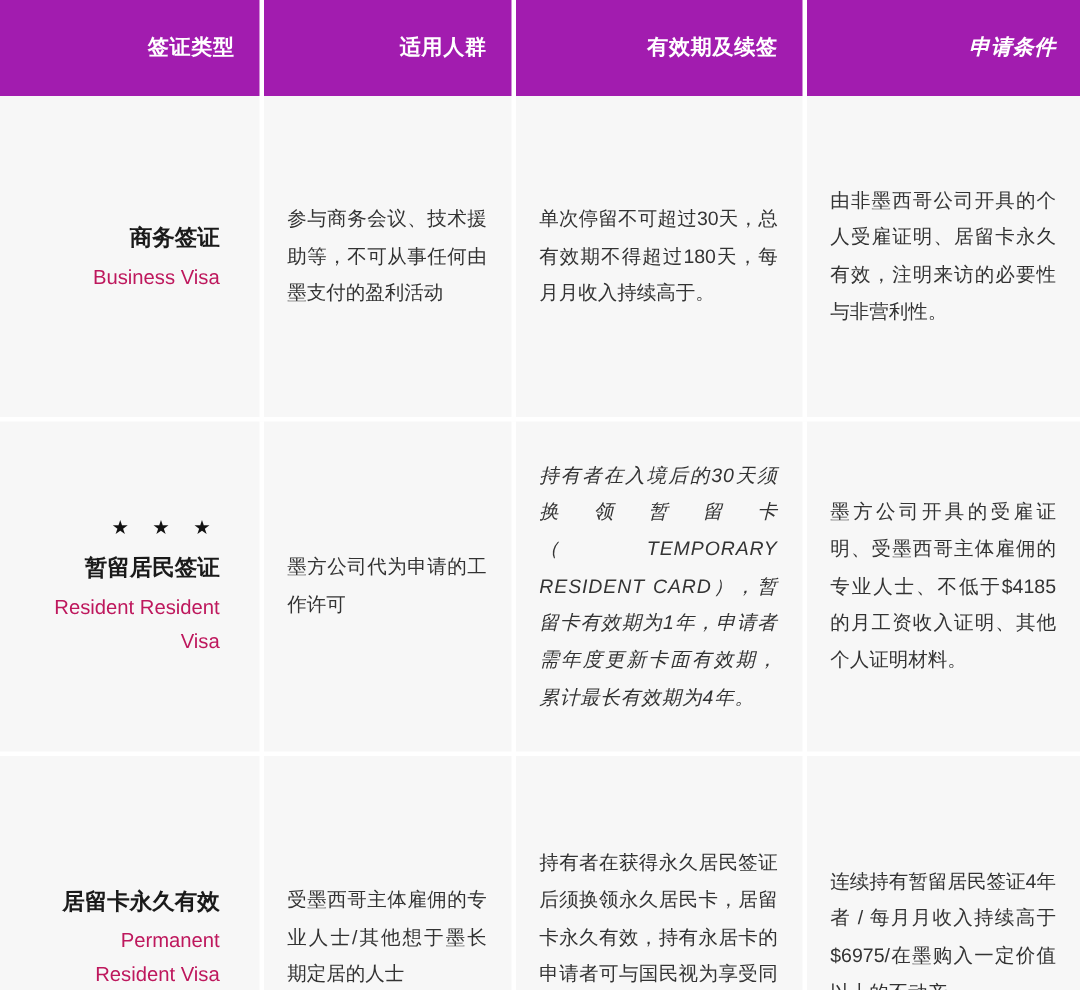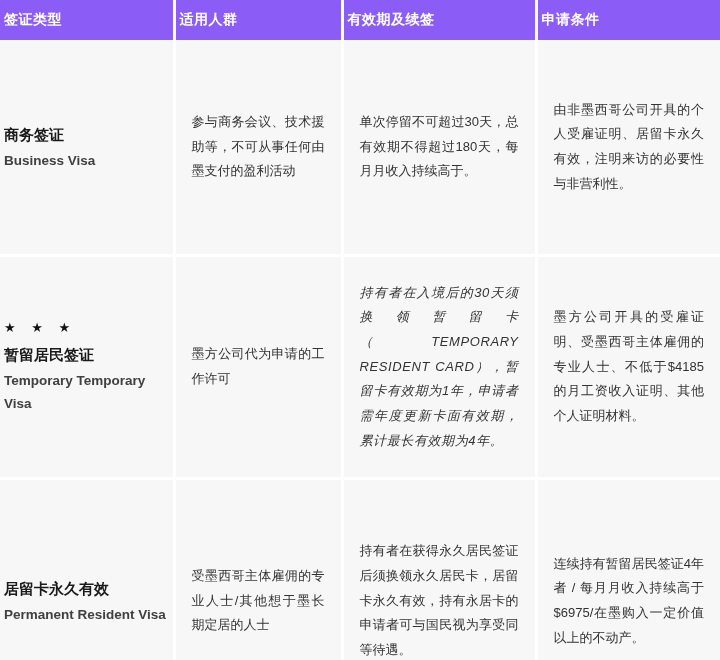--- a/index.html
+++ b/index.html
@@ -18,71 +18,71 @@
     width: 720px;
     border-collapse: collapse;
     table-layout: fixed;
   }
   .visa-table col.c0 { width: 174px; }
   .visa-table col.c1 { width: 168px; }
   .visa-table col.c2 { width: 194px; }
   .visa-table col.c3 { width: 184px; }
 
   thead th {
-    background: #8b5cf6;
+    background: #a21caf;
     color: #ffffff;
     font-size: 14px;
     font-weight: bold;
-    text-align: left;
+    text-align: right;
     vertical-align: middle;
     height: 32px;
-    padding: 4px;
+    padding: 16px;
     border-right: 3px solid #ffffff;
     letter-spacing: 0.5px;
   }
-  thead th:last-child { border-right: none; }
+  thead th:last-child { border-right: none; font-style: italic; }
 
   tbody td {
     background: #f7f7f7;
     border-right: 3px solid #ffffff;
     border-bottom: 3px solid #ffffff;
     vertical-align: middle;
     padding: 14px 16px;
     font-size: 13px;
     line-height: 1.9;
     color: #333333;
   }
   tbody td:last-child { border-right: none; }
   tbody tr:last-child td { border-bottom: none; }
 
   .row-1 td { height: 186px; }
   .row-2 td { height: 192px; }
   .row-3 td { height: 214px; }
 
   td.type-cell {
-    text-align: left;
-    padding: 10px 4px;
+    text-align: right;
+    padding: 10px 26px;
   }
   .stars {
     color: #111111;
     font-size: 13px;
     letter-spacing: 6px;
     line-height: 1.6;
     margin-bottom: 2px;
   }
   .type-cn {
     font-size: 15px;
     font-weight: bold;
     color: #1a1a1a;
     line-height: 1.9;
   }
   .type-en {
     font-size: 13.5px;
-    font-weight: bold;
-    color: #404040;
+    font-weight: normal;
+    color: #be185d;
     line-height: 1.7;
   }
   td.body-cell {
     text-align: justify;
     text-justify: inter-ideograph;
   }
   .spaced {
     letter-spacing: 0.6px;
     font-style: italic;
   }
@@ -112,21 +112,21 @@
         <div class="type-en">Business Visa</div>
       </td>
       <td class="body-cell">参与商务会议、技术援助等，不可从事任何由墨支付的盈利活动</td>
       <td class="body-cell">单次停留不可超过30天，总有效期不得超过180天，每月月收入持续高于。</td>
       <td class="body-cell">由非墨西哥公司开具的个人受雇证明、居留卡永久有效，注明来访的必要性与非营利性。</td>
     </tr>
     <tr class="row-2">
       <td class="type-cell">
         <div class="stars">★ ★ ★</div>
         <div class="type-cn">暂留居民签证</div>
-        <div class="type-en">Temporary Temporary Visa</div>
+        <div class="type-en">Resident Resident Visa</div>
       </td>
       <td class="body-cell">墨方公司代为申请的工作许可</td>
       <td class="body-cell spaced">持有者在入境后的30天须换领暂留卡（TEMPORARY RESIDENT CARD），暂留卡有效期为1年，申请者需年度更新卡面有效期，累计最长有效期为4年。</td>
       <td class="body-cell">墨方公司开具的受雇证明、受墨西哥主体雇佣的专业人士、不低于$4185的月工资收入证明、其他个人证明材料。</td>
     </tr>
     <tr class="row-3">
       <td class="type-cell">
         <div class="type-cn">居留卡永久有效</div>
         <div class="type-en">Permanent Resident Visa</div>
       </td>

